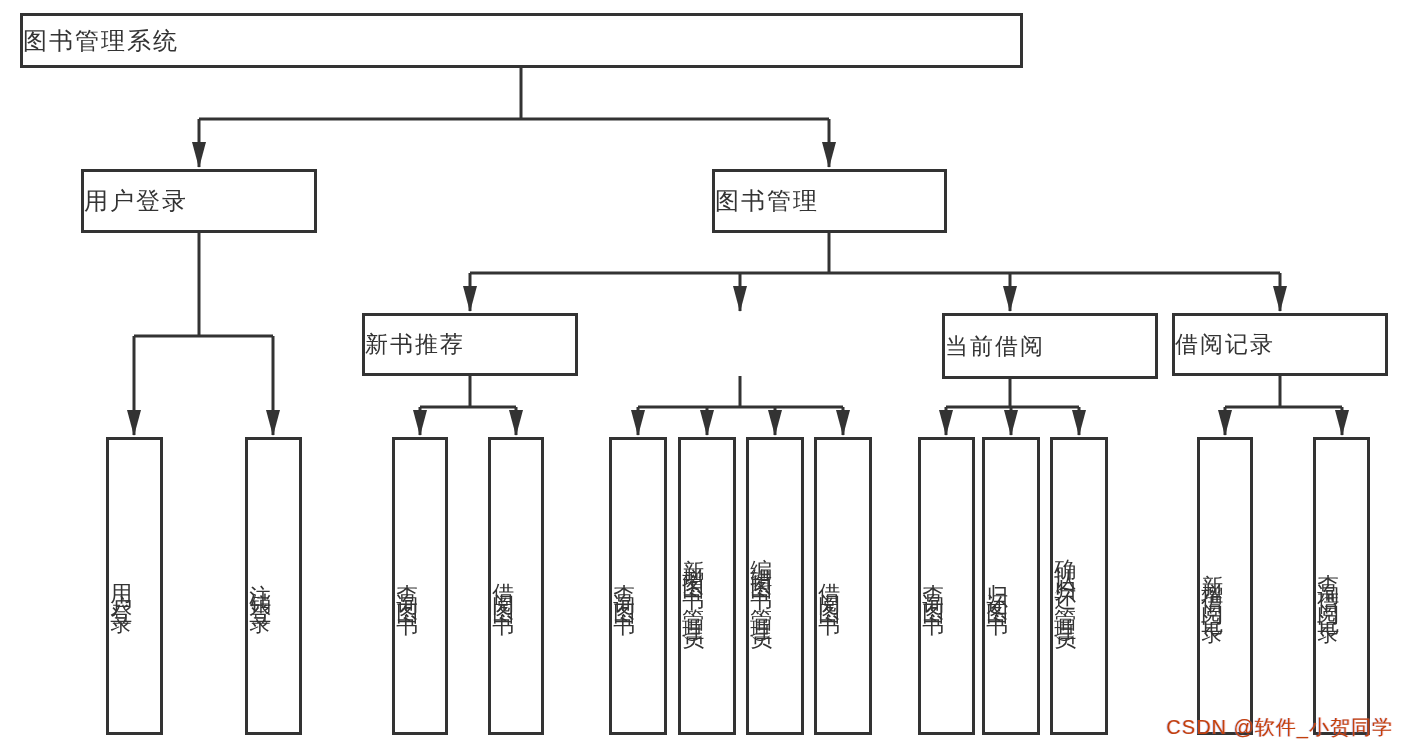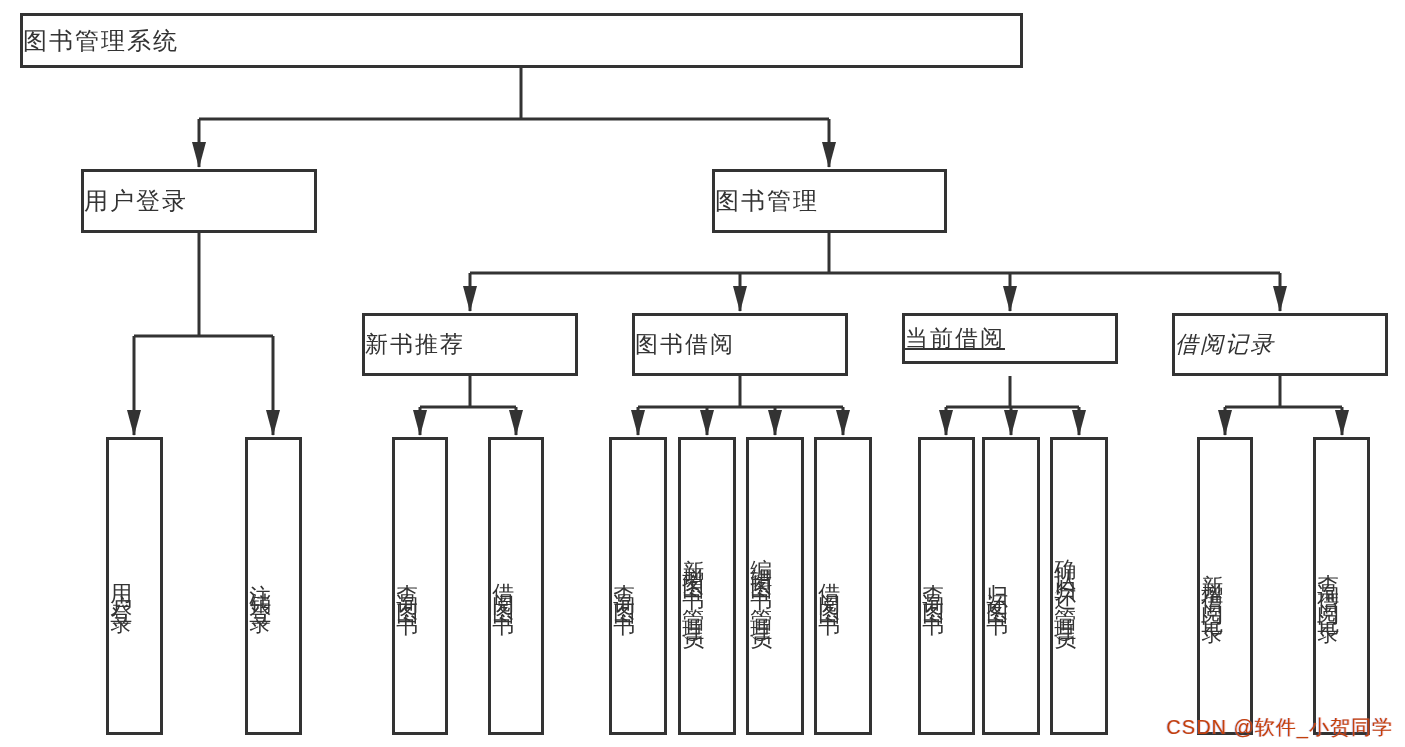--- a/index.html
+++ b/index.html
@@ -123,27 +123,24 @@
   <div class="box" style="left:81px; top:169px; width:236px; height:64px;">
     <span class="h">用户登录</span>
   </div>
   <div class="box" style="left:712px; top:169px; width:235px; height:64px;">
     <span class="h">图书管理</span>
   </div>
 
   <div class="box l3" style="left:362px; top:313px; width:216px; height:63px;">
     <span class="h">新书推荐</span>
   </div>
-  <div class="box l3" style="left:632px; top:313px; width:216px; height:63px;">
-    <span class="h">图书借阅</span>
-  </div>
-  <div class="box l3" style="left:902px; top:313px; width:216px; height:51px;text-decoration:underline;">
+  <div class="box l3" style="left:942px; top:313px; width:216px; height:66px;">
     <span class="h">当前借阅</span>
   </div>
-  <div class="box l3" style="left:1172px; top:313px; width:216px; height:63px;font-style:italic;">
+  <div class="box l3" style="left:1172px; top:313px; width:216px; height:63px;">
     <span class="h">借阅记录</span>
   </div>
 
   <div class="box leaf" style="left:106px; top:437px; width:57px; height:298px;">
     <span class="v">用户登录</span>
   </div>
   <div class="box leaf" style="left:245px; top:437px; width:57px; height:298px;">
     <span class="v">注销登录</span>
   </div>
 

